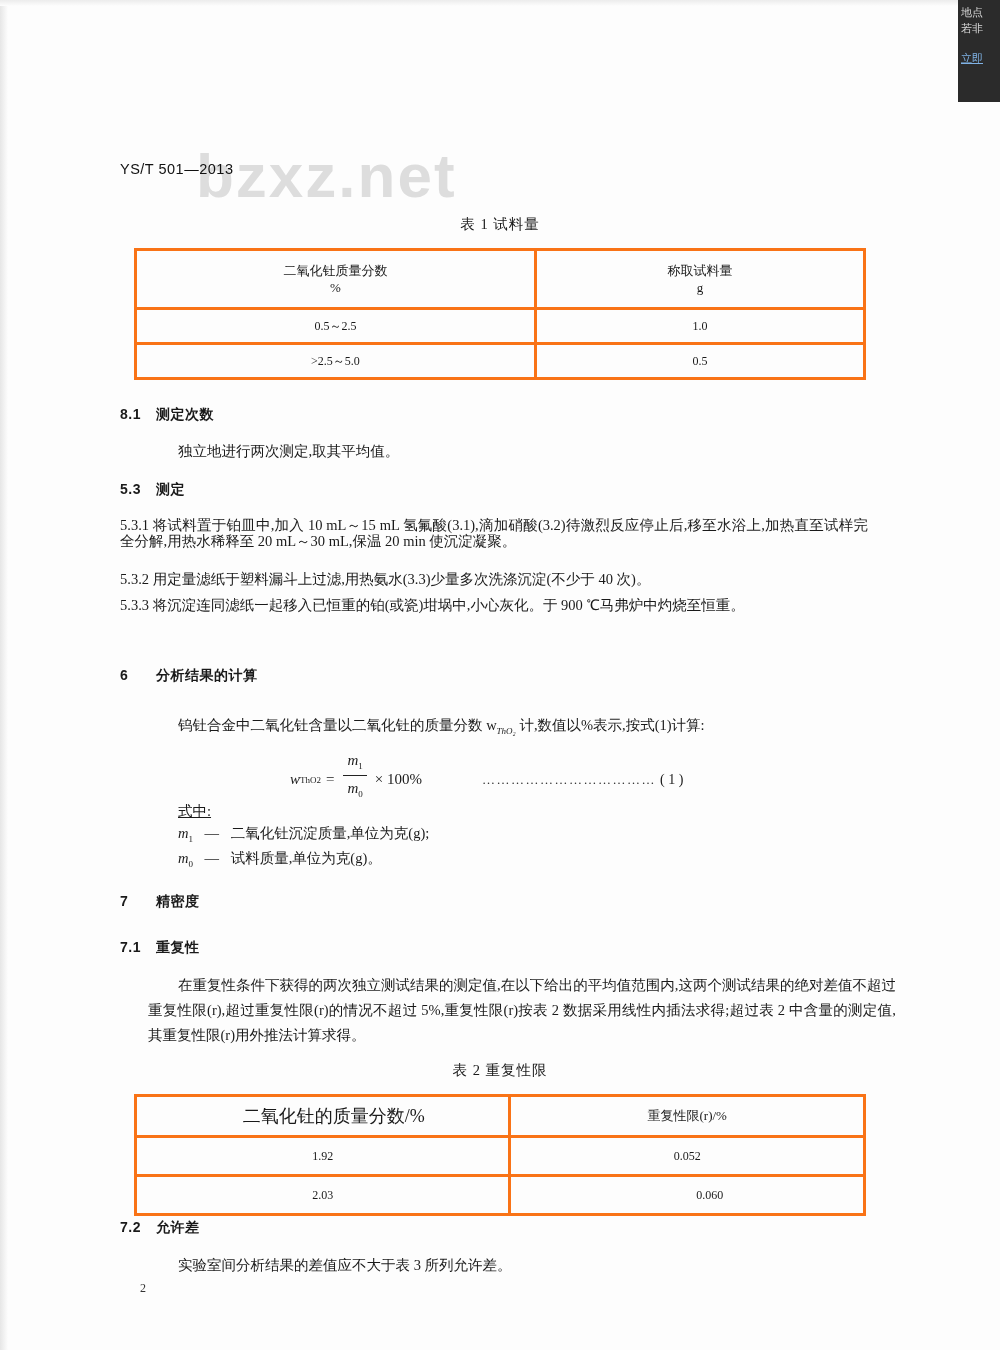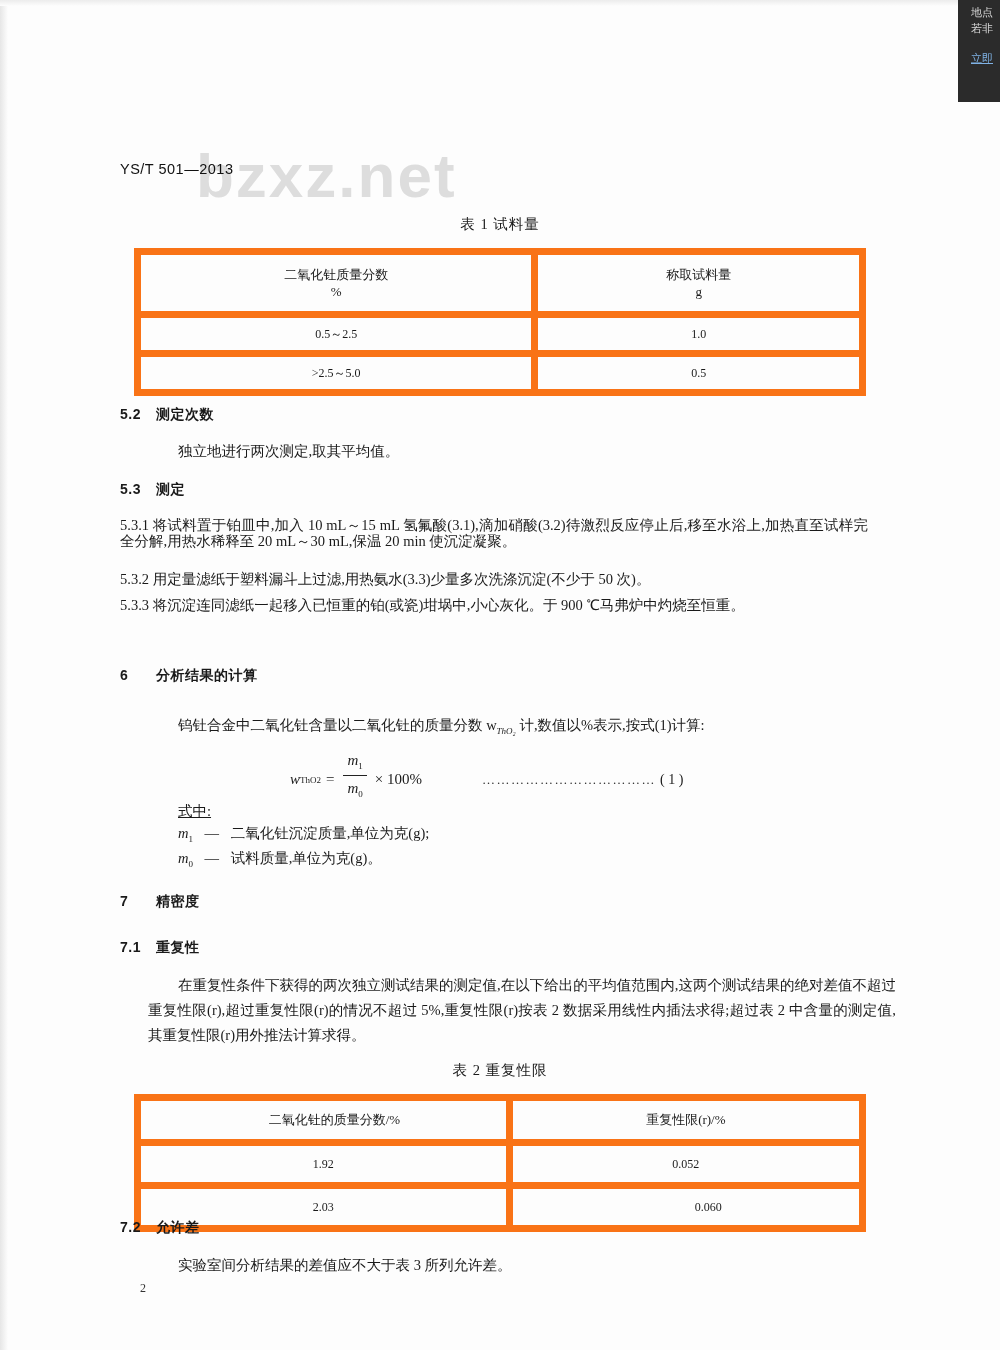--- a/index.html
+++ b/index.html
@@ -41,21 +41,21 @@
     position: absolute;
     right: 0;
     top: 0;
     width: 42px;
     height: 102px;
     background: #2b2b2b;
     color: #d8d8d8;
     font-family: "Liberation Sans", sans-serif;
     font-size: 11px;
     line-height: 16px;
-    padding: 4px 5px 0 13px;
+    padding: 4px 5px 0 3px;
     box-sizing: border-box;
     z-index: 30;
   }
   .corner-widget .cw-line {
     display: block;
     white-space: nowrap;
     overflow: hidden;
   }
   .corner-widget .cw-link {
     display: block;
@@ -104,21 +104,21 @@
     letter-spacing: 1px;
   }
 
   table.doc-table {
     border-collapse: collapse;
     width: 732px;
     margin: 0;
     font-size: 12.5px;
   }
   table.doc-table td, table.doc-table th {
-    border: 7px solid #f97316;
+    border: 3px solid #f97316;
     text-align: center;
     font-weight: normal;
     padding: 4px 2px;
   }
   table.doc-table .head-cell {
     height: 48px;
     line-height: 17px;
     font-size: 13px;
   }
   table.doc-table .data-cell {
@@ -230,36 +230,36 @@
         </tr>
         <tr class="row-dashed">
           <td class="data-cell">&gt;2.5～5.0</td>
           <td class="data-cell">0.5</td>
         </tr>
       </tbody>
         </table>
     </div>
 
     <div class="sec-head" style="position:absolute; left:120px; top:405px;">
-      <span class="num">5.2</span><span>测定次数</span>
+      <span class="num">8.1</span><span>测定次数</span>
     </div>
     <div class="para indent" style="position:absolute; left:120px; top:438px; width:746px;">独立地进行两次测定,取其平均值。</div>
 
     <div class="sec-head" style="position:absolute; left:120px; top:480px;">
       <span class="num">5.3</span><span>测定</span>
     </div>
 
     <div class="numbered" style="position:absolute; left:120px; top:516px; width:748px;">
       <span>5.3.1</span>
       <span>将试料置于铂皿中,加入 10 mL～15 mL 氢氟酸(3.1),滴加硝酸(3.2)待激烈反应停止后,移至水浴上,加热直至试样完全分解,用热水稀释至 20 mL～30 mL,保温 20 min 使沉淀凝聚。</span>
     </div>
 
     <div class="numbered" style="position:absolute; left:120px; top:570px; width:748px;">
       <span>5.3.2</span>
-      <span>用定量滤纸于塑料漏斗上过滤,用热氨水(3.3)少量多次洗涤沉淀(不少于 50 次)。</span>
+      <span>用定量滤纸于塑料漏斗上过滤,用热氨水(3.3)少量多次洗涤沉淀(不少于 40 次)。</span>
     </div>
 
     <div class="numbered" style="position:absolute; left:120px; top:596px; width:748px;">
       <span>5.3.3</span>
       <span>将沉淀连同滤纸一起移入已恒重的铂(或瓷)坩埚中,小心灰化。于 900 ℃马弗炉中灼烧至恒重。</span>
     </div>
 
     <div class="sec-head" style="position:absolute; left:120px; top:666px;">
       <span class="num">6</span><span>分析结果的计算</span>
     </div>
@@ -303,21 +303,21 @@
       <span class="num">7.1</span><span>重复性</span>
     </div>
 
     <div class="para indent" style="position:absolute; left:120px; top:972px; width:748px;">在重复性条件下获得的两次独立测试结果的测定值,在以下给出的平均值范围内,这两个测试结果的绝对差值不超过重复性限(r),超过重复性限(r)的情况不超过 5%,重复性限(r)按表 2 数据采用线性内插法求得;超过表 2 中含量的测定值,其重复性限(r)用外推法计算求得。</div>
 
     <div style="position:absolute; left:134px; top:1060px; width:732px;">
       <div class="tbl-caption">表 2   重复性限</div>
       <table class="doc-table" style="margin-top:14px;">
         <tbody>
             <tr>
-          <td class="data-cell" style="width:366px; height:30px; font-size:13px;padding-left:24px;">二氧化钍的质量分数/%</td>
+          <td class="data-cell" style="width:366px; height:30px; font-size:18px;padding-left:24px;">二氧化钍的质量分数/%</td>
           <td class="data-cell" style="width:366px; height:30px; font-size:13px;">重复性限(r)/%</td>
         </tr>
         <tr>
           <td class="data-cell" style="height:28px;">1.92</td>
           <td class="data-cell" style="height:28px;">0.052</td>
         </tr>
         <tr class="row-dashed">
           <td class="data-cell" style="height:28px;">2.03</td>
           <td class="data-cell" style="height:28px;padding-left:47px;">0.060</td>
         </tr>

